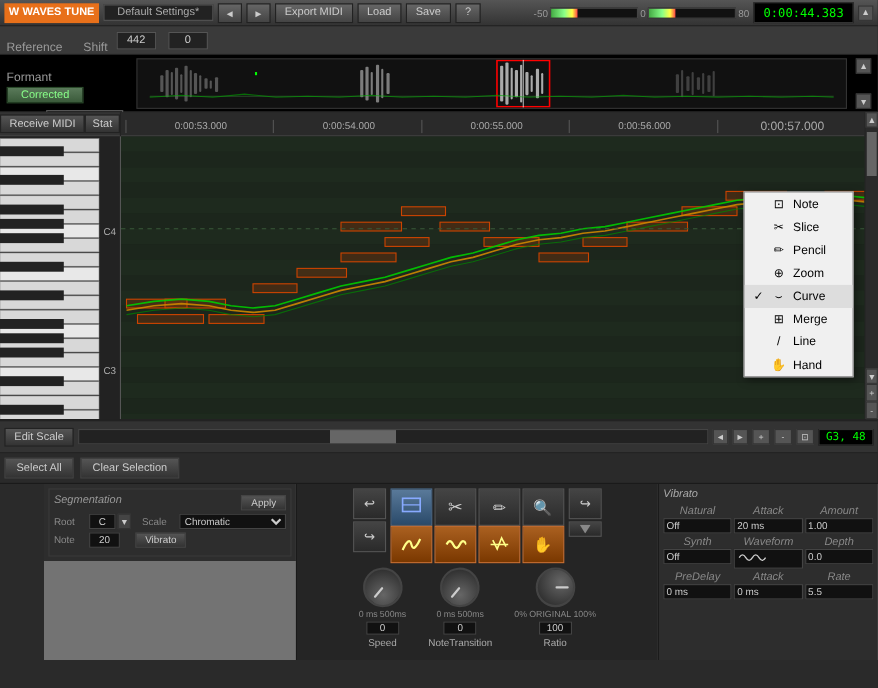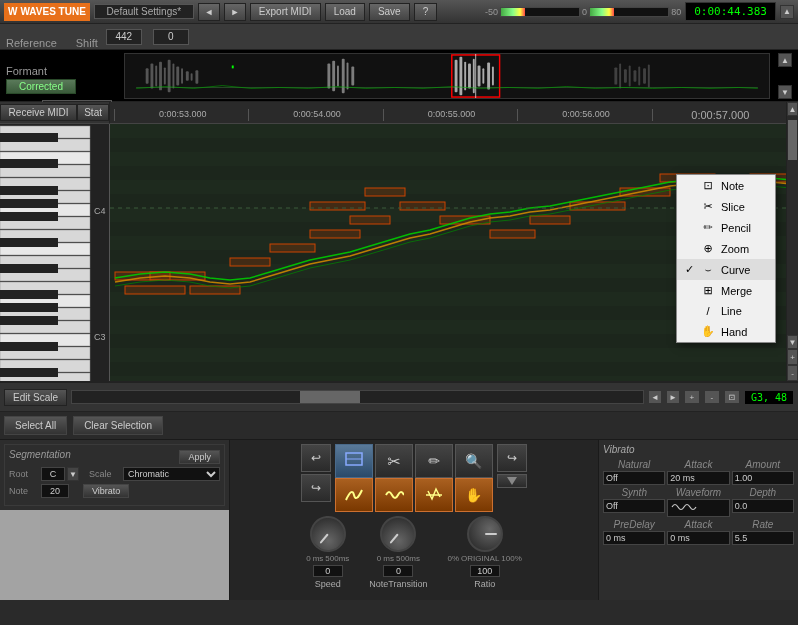--- a/index.html
+++ b/index.html
@@ -384,21 +384,22 @@
       color: #ccc;
       font-size: 10px;
       padding: 3px 10px;
       cursor: pointer;
     }
 
     
     .main-bottom {
       display: flex;
       height: 160px;
-      background: #a3a3a3;
+      background: #737373;
+      margin-left: 40px;
     }
 
     
     .center-controls {
       flex: 1;
       background: #252525;
       display: flex;
       flex-direction: column;
       align-items: center;
       padding: 4px;

